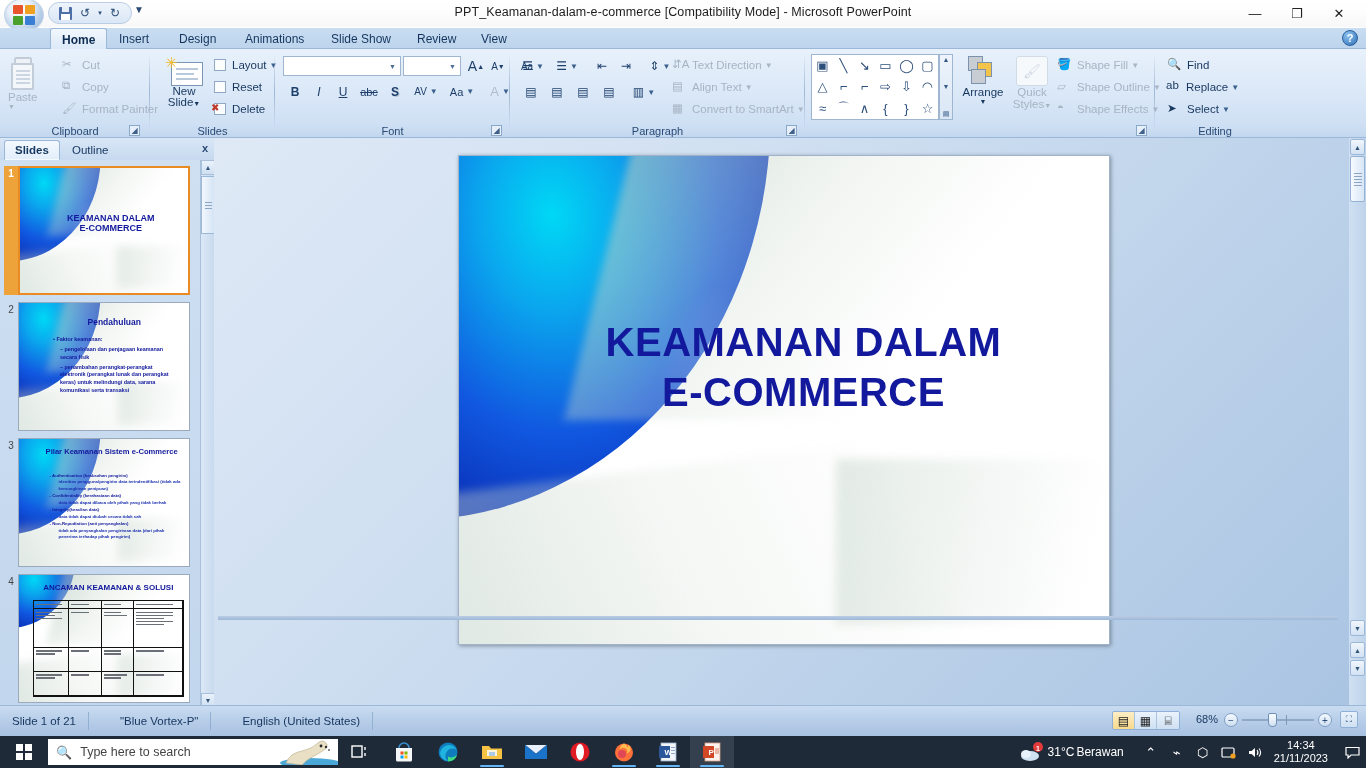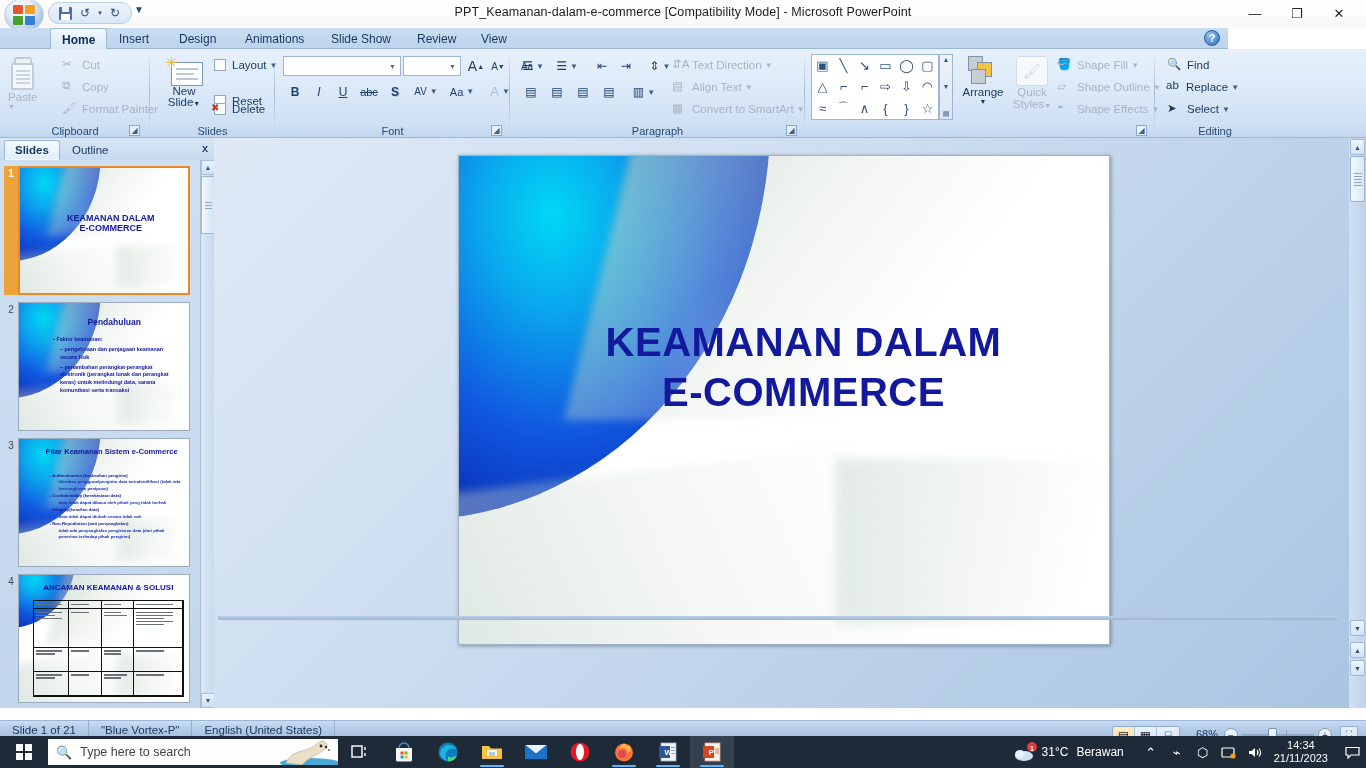--- a/index.html
+++ b/index.html
@@ -50,21 +50,21 @@
     font-size:12.5px; color:#1c1c1c; letter-spacing:0.1px;
   }
   .wctrls{ position:absolute; right:6px; top:1px; display:flex; }
   .wbtn{
     width:42px;height:24px; display:flex;align-items:center;justify-content:center;
     font-size:13px; color:#222; cursor:default;
   }
 
   
   .tabstrip{
-    position:absolute; left:0; top:28px; width:1228px; height:21px;
+    position:absolute; left:0; top:28px; width:1366px; height:21px;
     background:linear-gradient(to bottom,#c9ddf2 0%,#bcd4ec 100%);
     border-bottom:1px solid #9cb8d8;
   }
   .tab{
     position:absolute; top:0; height:21px; padding:0 11px;
     display:flex; align-items:center; font-size:12px; color:#15355e;
     cursor:default; white-space:nowrap;
   }
   .tab.active{
     background:linear-gradient(to bottom,#f2f7fd 0%,#e4eefa 60%,#dbe9f8 100%);
@@ -303,24 +303,24 @@
   .vs-btn{ position:absolute;left:1px;width:15px;height:16px;
     background:linear-gradient(to bottom,#f0f6fc,#d3e2f3);border:1px solid #9cb8d8;border-radius:2px;
     display:flex;align-items:center;justify-content:center;font-size:7px;color:#33547c;}
   .vs-thumb{ position:absolute;left:1px;top:18px;width:15px;height:46px;
     background:linear-gradient(to right,#f6fafe,#d8e6f6);border:1px solid #94b2d4;border-radius:2px;
     display:flex;align-items:center;justify-content:center;}
   .vs-thumb i{ width:8px;height:1px;background:#8ba5c2;box-shadow:0 3px 0 #8ba5c2,0 -3px 0 #8ba5c2,0 6px 0 #8ba5c2,0 -6px 0 #8ba5c2;}
 
   
   .statusbar{
-    position:absolute; left:0; bottom:32px; width:1366px; height:16px;
+    position:absolute; left:0; bottom:32px; width:1366px; height:31px;
     background:linear-gradient(to bottom,#c9dcf1 0%,#b7cde8 50%,#a8c2e2 100%);
     border-top:1px solid #9cb8d8;
-    display:flex; align-items:flex-start;
+    display:flex; align-items:center;gap:19px;
   }
   .sb-item{ font-size:11.5px; color:#15355e; padding:0 12px; height:18px;
             display:flex;align-items:center; border-right:1px solid #93b0d2; cursor:default; }
   .view-btns{ position:absolute; right:186px; top:5px; display:flex;
               border:1px solid #8fb0d6; border-radius:2px; overflow:hidden; }
   .vb{ width:22px;height:17px;display:flex;align-items:center;justify-content:center;
        background:linear-gradient(to bottom,#eaf3fc,#cfe0f2); border-right:1px solid #a9c3de; cursor:default; }
   .vb.active{ background:linear-gradient(to bottom,#fdeec5,#f8d98c); }
   .zoom-pct{ position:absolute; right:148px; top:7px; font-size:11px; color:#15355e; }
   .zoom-slider{ position:absolute; right:34px; top:7px; width:108px; height:14px; }
@@ -453,21 +453,21 @@
         <span>Slide</span><span style="font-size:7px;">▼</span>
       </span>
     </div>
     <div class="ritem" style="left:62px; top:8px;">
       <span class="ricon">
           <span class="ic-box"></span>
         </span>
       <span>Layout</span>
         <span class="caret">▼</span>
     </div>
-    <div class="ritem" style="left:62px; top:44px;">
+    <div class="ritem" style="left:62px; top:30px;">
       <span class="ricon">
           <span class="ic-box"></span>
         </span>
       <span>Reset</span>
     </div>
     <div class="ritem" style="left:62px; top:52px;">
       <span class="ricon">
           <span class="ic-box"></span>
           <span style="position:absolute;left:-1px;top:1px;color:#c0392b;font-size:10px;">✖</span>
         </span>
@@ -942,21 +942,21 @@
 
   <div class="tray">
     <div class="tray-weather">
       <svg width="26" height="22" viewBox="0 0 26 22" style="margin-right:4px;">
         <ellipse cx="12" cy="15" rx="9" ry="5" fill="#cfe2f2"></ellipse>
         <ellipse cx="8" cy="13" rx="5" ry="4" fill="#e8f2fb"></ellipse>
         <circle cx="20" cy="6" r="5" fill="#e03a3a"></circle>
         <text x="20" y="9.5" font-size="7" fill="#fff" text-anchor="middle" font-family="Liberation Sans, sans-serif" font-weight="bold">1</text>
       </svg>
       <span>31°C</span>
-      <span style="margin-left:8px;">Berawan</span>
+      <span style="margin-left:2px;">Berawan</span>
     </div>
     <div class="tray-ico">⌃</div>
     <div class="tray-ico">⌁</div>
     <div class="tray-ico">⬡</div>
     <div class="tray-ico">
       <svg width="15" height="13" viewBox="0 0 15 13">
         <rect x="1" y="2" width="12" height="9" rx="1" fill="none" stroke="#fff" stroke-width="1.2"></rect>
         <circle cx="12" cy="10" r="2.6" fill="#f0a020"></circle>
       </svg>
     </div>

